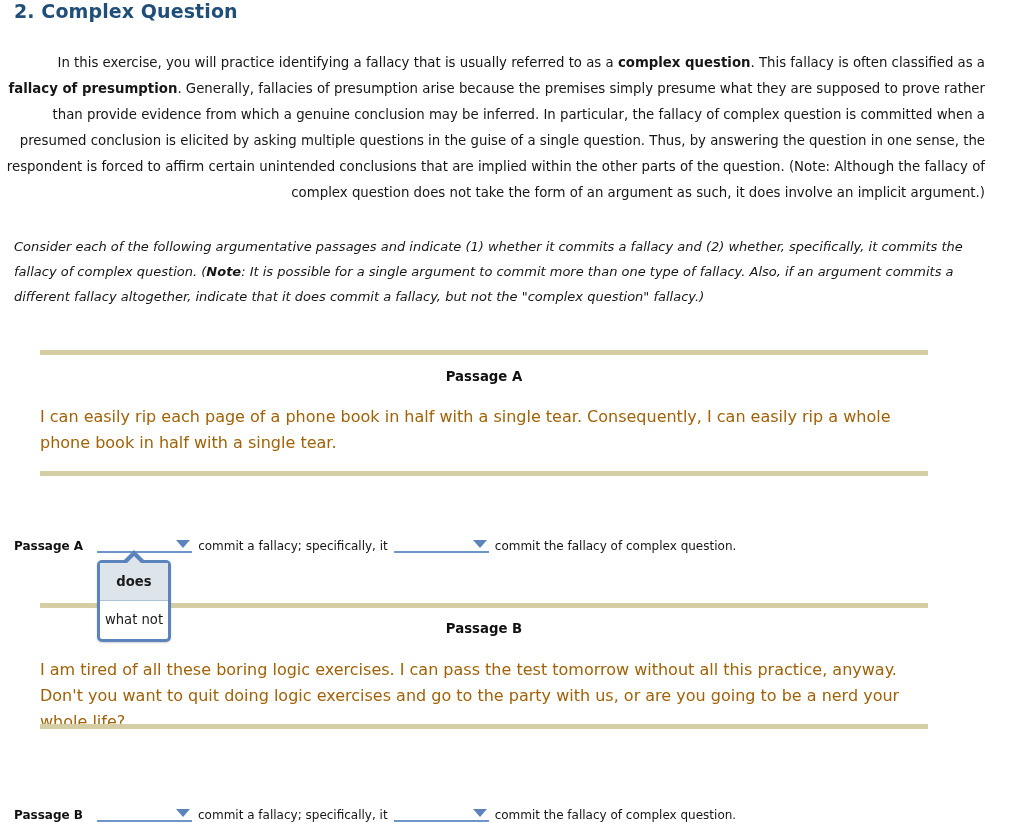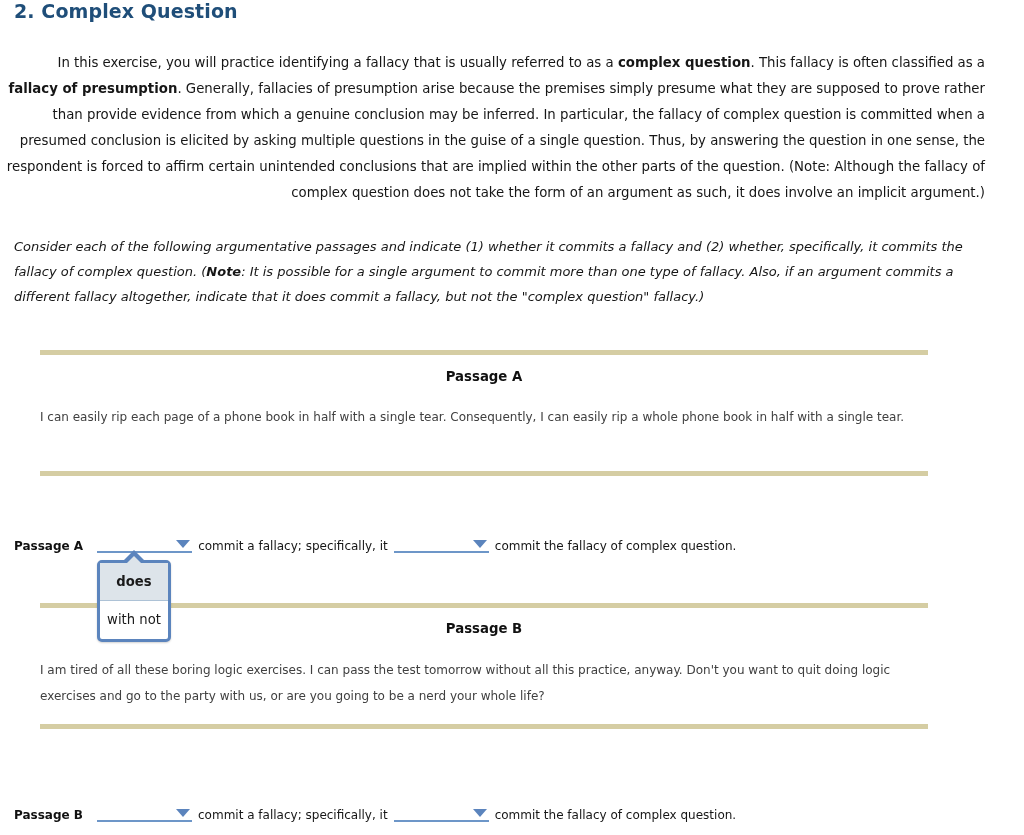--- a/index.html
+++ b/index.html
@@ -70,22 +70,22 @@
     text-align: center;
     font-weight: bold;
     font-size: 13.3px;
     color: #111111;
   }
   .passage-body {
     position: absolute;
     left: 40px;
     width: 890px;
     line-height: 26px;
-    font-size: 12px;
-    color: #404040;
+    font-size: 16px;
+    color: #a16207;
   }
 
   
   #rule-a-top   { top: 350px; }
   #title-a      { top: 369px; }
   #body-a       { top: 404px; }
   #rule-a-bot   { top: 471px; }
 
   
   #rule-b-top   { top: 603px; }
@@ -203,21 +203,21 @@
 <div class="rule" id="rule-a-bot"></div>
 
 <div class="answer-row" id="answer-row-a">
   <span class="answer-label">Passage A</span><span class="blank-select"><span class="blank-value"></span><span class="caret"></span></span><span class="blank-text">commit a fallacy; specifically, it</span><span class="blank-select"><span class="blank-value"></span><span class="caret"></span></span><span class="blank-text">commit the fallacy of complex question.</span>
 </div>
 
 <div class="dropdown-popup">
   <span class="pointer-outer"></span>
   <span class="pointer-inner"></span>
   <div class="dropdown-option selected">does</div>
-  <div class="dropdown-option">with not</div>
+  <div class="dropdown-option">what not</div>
 </div>
 
 <div class="rule" id="rule-b-top"></div>
 <div class="passage-title" id="title-b">Passage B</div>
 <div class="passage-body" id="body-b">I am tired of all these boring logic exercises. I can pass the test tomorrow without all this practice, anyway. Don't you want to quit doing logic exercises and go to the party with us, or are you going to be a nerd your whole life?</div>
 <div class="rule" id="rule-b-bot"></div>
 
 <div class="answer-row" id="answer-row-b">
   <span class="answer-label">Passage B</span><span class="blank-select"><span class="blank-value"></span><span class="caret"></span></span><span class="blank-text">commit a fallacy; specifically, it</span><span class="blank-select"><span class="blank-value"></span><span class="caret"></span></span><span class="blank-text">commit the fallacy of complex question.</span>
 </div>

